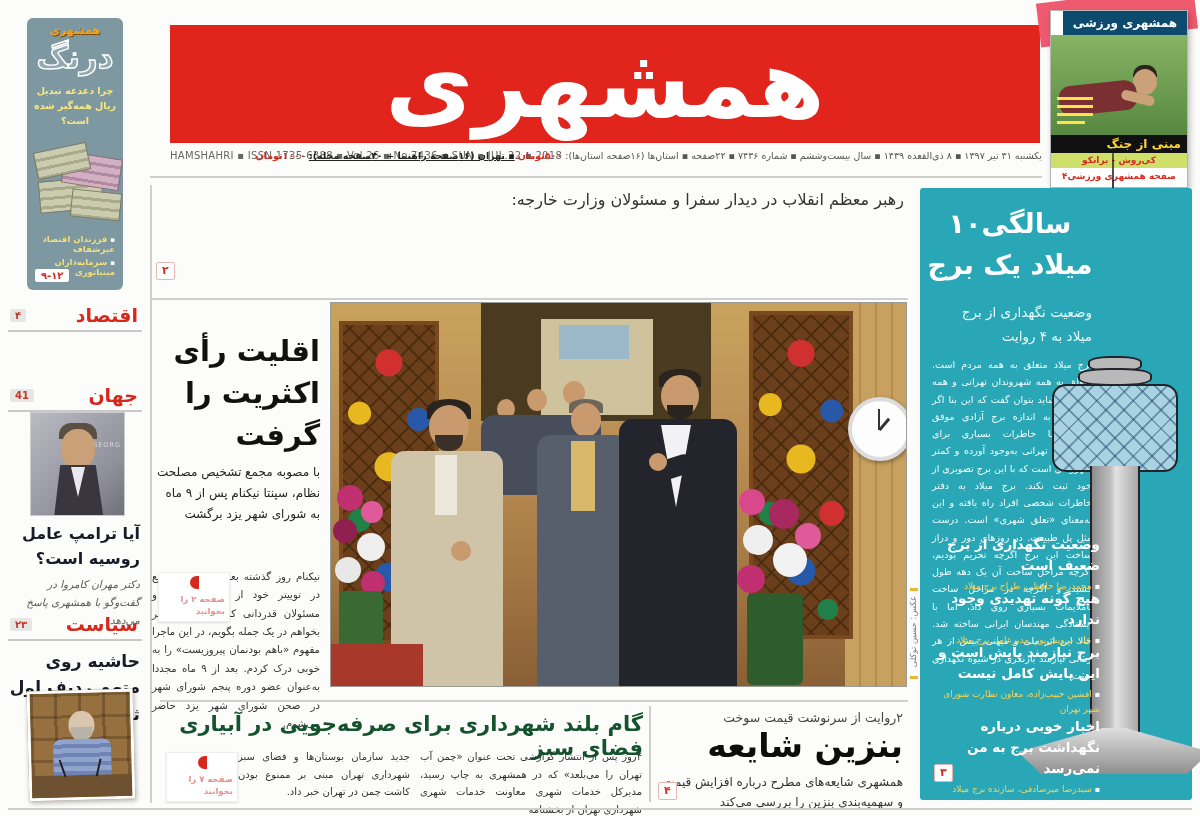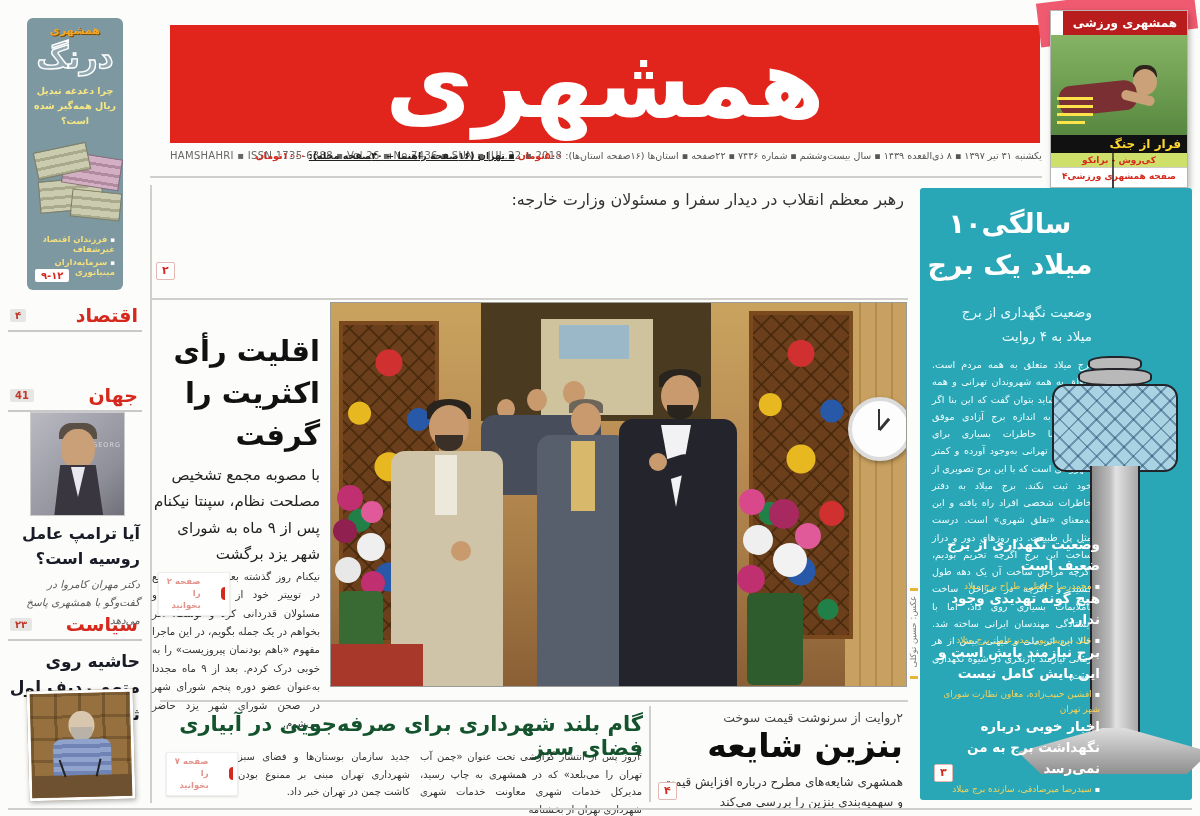--- a/index.html
+++ b/index.html
@@ -13,21 +13,21 @@
         display:flex;align-items:center;justify-content:center;font-weight:bold;
         font-size:96px;line-height:1;letter-spacing:-4px;}
   .info-en{left:170px;top:150px;font-size:10px;color:#666;letter-spacing:.3px;}
   .info-fa{right:158px;top:150px;font-size:9.5px;color:#555;text-align:right;}
   .info-fa b{color:#222;text-decoration:underline;}
   .info-fa .price{color:#d6291e;font-weight:bold;}
   
   .ribbon{left:1038px;top:-6px;width:158px;height:44px;background:#ef5a70;transform:rotate(-7deg);}
   .cover{left:1050px;top:10px;width:136px;height:176px;background:#fff;border:1px solid #b5b5b5;
          box-shadow:2px 3px 6px rgba(0,0,0,.25);}
-  .cover-head{height:24px;background:#b91c1c;color:#fff;font-weight:bold;font-size:12px;
+  .cover-head{height:24px;background:#0c4a6e;color:#fff;font-weight:bold;font-size:12px;
               display:flex;align-items:center;justify-content:center;margin-left:12px;}
   .cover-photo{position:relative;height:100px;background:linear-gradient(180deg,#86b364 0%,#6a9a4e 60%,#588741 100%);overflow:hidden;}
   .player-body{position:absolute;left:8px;top:48px;width:78px;height:30px;background:#7a2f33;border-radius:12px;transform:rotate(-6deg);}
   .player-head{position:absolute;left:82px;top:34px;width:24px;height:26px;background:#caa178;border-radius:50%;}
   .player-hair{position:absolute;left:82px;top:30px;width:24px;height:12px;background:#2c241d;border-radius:10px 10px 0 0;}
   .player-arm{position:absolute;left:70px;top:58px;width:34px;height:10px;background:#caa178;border-radius:5px;transform:rotate(14deg);}
   .ytick{position:absolute;width:36px;height:3px;background:#ffe34a;left:6px;}
   .cover-band{height:18px;background:#111;color:#ffd82e;font-weight:bold;font-size:12px;
               display:flex;align-items:center;justify-content:flex-end;padding:0 6px;}
   .cover-sub{height:14px;background:#cfe06a;color:#d6291e;font-weight:bold;font-size:9px;
@@ -78,25 +78,25 @@
   .cp-mic{position:absolute;width:2px;height:18px;background:#222;}
   
   .kicker{right:296px;top:190px;font-size:16px;color:#333;}
   .headline{left:152px;top:208px;width:756px;text-align:right;font-size:45px;font-weight:bold;
             color:#0d0d0d;letter-spacing:-1px;}
   .pnum{position:absolute;background:#fff;border:1px solid #e3b8b2;color:#d6291e;font-weight:bold;
         font-size:11px;padding:0 5px;line-height:16px;border-radius:2px;}
   
   .yazd-title{left:152px;top:330px;width:168px;text-align:right;font-size:29px;font-weight:bold;
               color:#111;line-height:1.45;}
-  .yazd-sub{left:152px;top:462px;width:168px;text-align:right;font-size:15px;color:#222;line-height:1.75;}
+  .yazd-sub{left:152px;top:462px;width:168px;text-align:right;font-size:12px;color:#222;line-height:1.75;}
   .yazd-body{left:152px;top:568px;width:168px;text-align:right;font-size:10.2px;color:#333;
              line-height:1.8;text-align:justify;direction:rtl;}
   .badge{position:absolute;background:#fff;border:1px solid #eee;box-shadow:0 1px 2px rgba(0,0,0,.12);
-         width:62px;padding:3px 4px;display:flex;align-items:center;gap:20px;direction:rtl;}
+         width:62px;padding:3px 4px;display:flex;align-items:center;gap:5px;direction:rtl;flex-direction:column;}
   .badge .txt{color:#e2948c;font-size:8.5px;font-weight:bold;line-height:1.4;text-align:right;}
   .badge .cres{width:9px;height:13px;background:#d6291e;border-radius:7px 0 0 7px;}
   
   .photo{left:330px;top:302px;width:575px;height:383px;border:1px solid #9a9a96;overflow:hidden;
          background:linear-gradient(180deg,#c9a35e 0%,#bb8f55 35%,#a87c46 65%,#8a5f35 100%);}
   .glass{position:absolute;background:
      radial-gradient(circle at 50% 12%,#d03030 0 13px,transparent 14px),
      radial-gradient(circle at 18% 28%,#e8b820 0 11px,transparent 12px),
      radial-gradient(circle at 82% 30%,#2858a8 0 11px,transparent 12px),
      radial-gradient(circle at 50% 45%,#e8b820 0 14px,transparent 15px),
@@ -182,21 +182,21 @@
     <div class="cover-photo">
       <div class="player-hair"></div>
       <div class="player-head"></div>
       <div class="player-body"></div>
       <div class="player-arm"></div>
       <div class="ytick" style="top:62px"></div>
       <div class="ytick" style="top:70px"></div>
       <div class="ytick" style="top:78px"></div>
       <div class="ytick" style="top:86px;width:28px"></div>
     </div>
-    <div class="cover-band">فرار از جنگ</div>
+    <div class="cover-band">مبنی از جنگ</div>
     <div class="cover-sub">کی‌روش - برانکو</div>
     <div class="cover-strip">۴صفحه همشهری ورزشی</div>
   </div>
 
   <div class="abs derang">
     <div class="derang-brand">همشهری</div>
     <div class="derang-title">درنگ</div>
     <div class="derang-q rtl">چرا دغدغه تبدیل ریال همه‌گیر شده است؟</div>
     <div class="money">
       <div class="stack" style="left:12px;top:44px;width:62px;height:30px;transform:rotate(-5deg);"></div>

